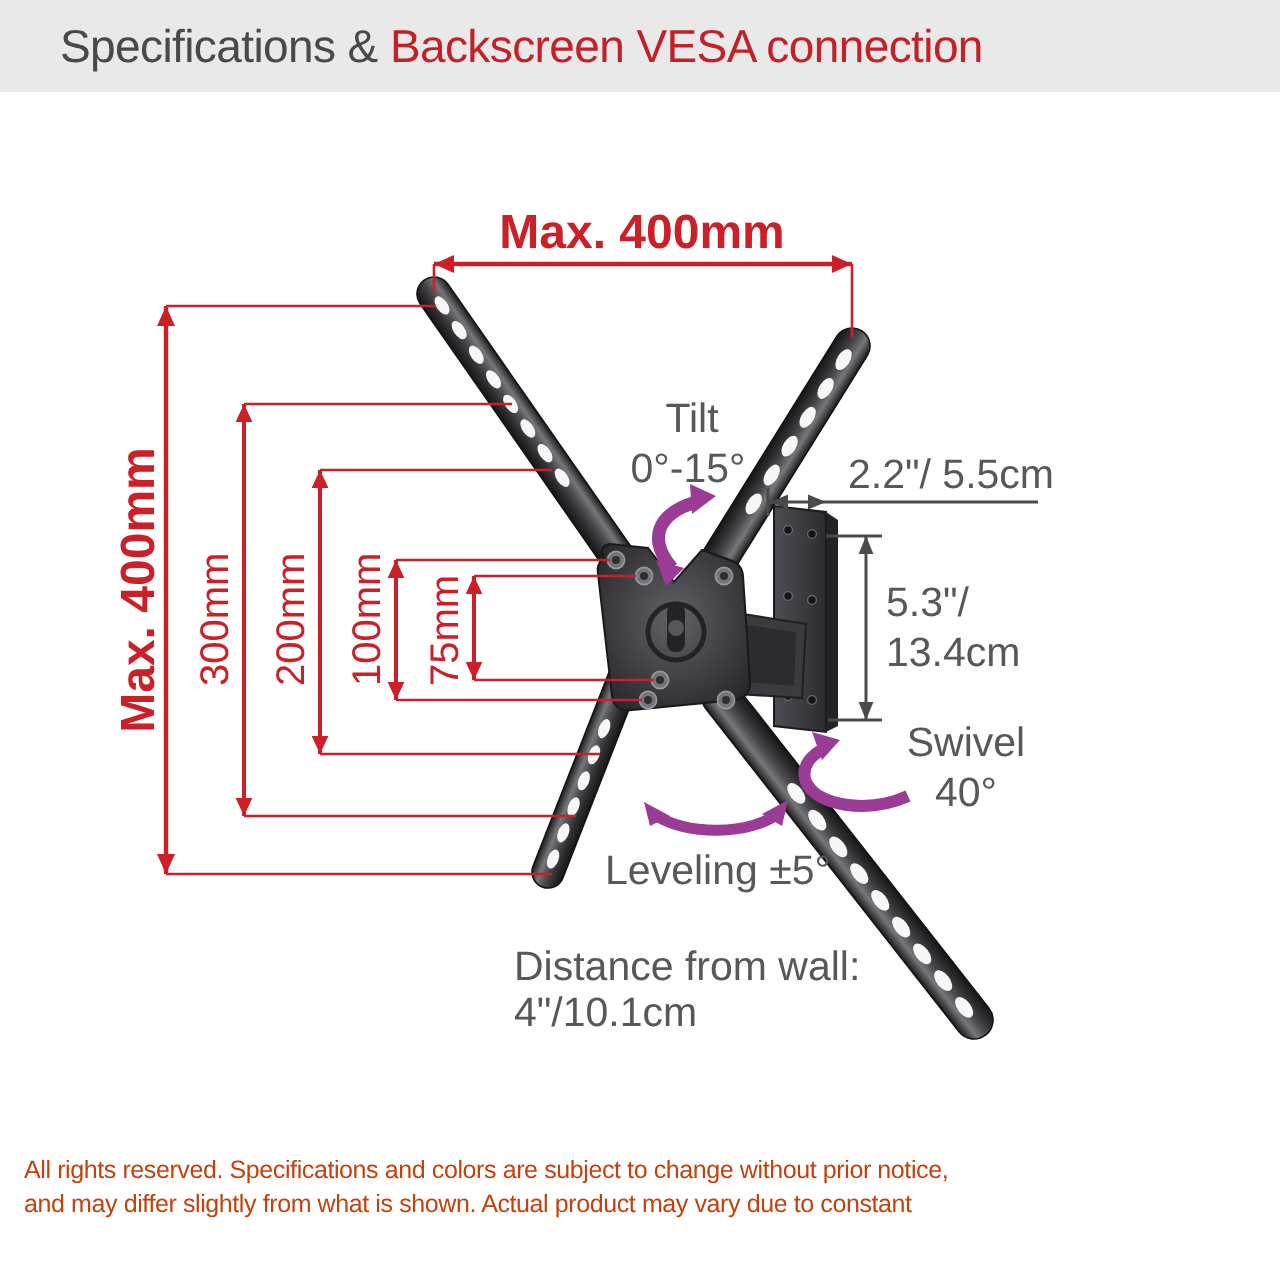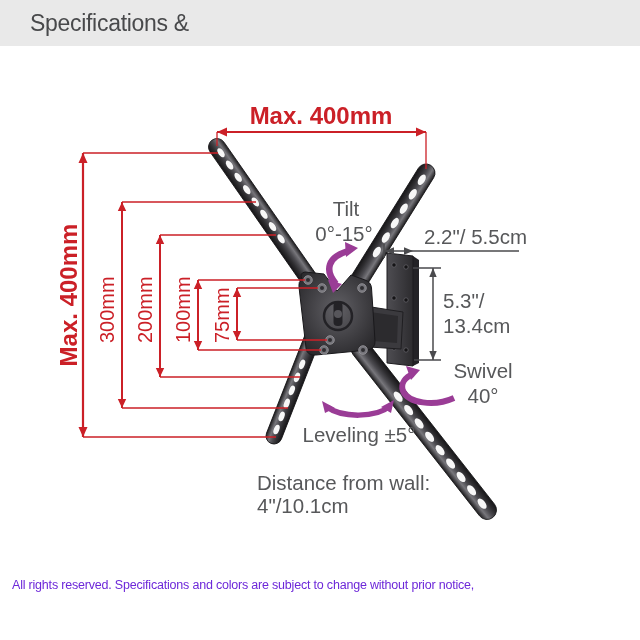--- a/index.html
+++ b/index.html
@@ -5,33 +5,33 @@
   html,body{margin:0;padding:0;background:#ffffff;}
   .page{position:relative;width:640px;height:640px;background:#ffffff;overflow:hidden;
         font-family:"Liberation Sans", sans-serif;text-decoration:underline;}
   .header{position:absolute;top:0;left:0;width:640px;height:46px;background:#e9e9e9;
           display:flex;align-items:center;padding-left:30px;box-sizing:border-box;
           font-size:23px;letter-spacing:-0.3px;white-space:pre;}
   .title-prefix{color:#48494b;}
   .title-highlight{color:#c32127;}
   .diagram{position:absolute;top:46px;left:0;}
   .footer{position:absolute;top:577px;left:12px;width:616px;
-          font-size:12.5px;line-height:16.5px;color:#6d28d9;letter-spacing:-0.2px;}
+          font-size:12.5px;line-height:16.5px;color:#c2410c;letter-spacing:-0.2px;}
   .footer span{display:block;}
   text{font-family:"Liberation Sans", sans-serif;}
   .redtxt{fill:#cb2027;}
   .graytxt{fill:#57585a;}
 </style>
 </head>
 <body>
 
 <div class="page">
 
   <div class="header">
-    <span class="title-prefix">Specifications &amp; </span>
+    <span class="title-prefix">Specifications &amp; </span><span class="title-highlight">Backscreen VESA connection</span>
   </div>
 
   <svg class="diagram" width="640" height="512" viewBox="0 0 640 512">
     <defs>
       <linearGradient id="armG" x1="0" y1="0" x2="0" y2="1">
         <stop offset="0%" stop-color="#1c1b1d"></stop>
         <stop offset="28%" stop-color="#77767b"></stop>
         <stop offset="52%" stop-color="#4b4a4f"></stop>
         <stop offset="75%" stop-color="#2e2d30"></stop>
         <stop offset="100%" stop-color="#161517"></stop>
@@ -243,15 +243,16 @@
     <text class="graytxt" x="443" y="287" font-size="20.5">13.4cm</text>
     <text class="graytxt" x="483" y="332" text-anchor="middle" font-size="20.5">Swivel</text>
     <text class="graytxt" x="483" y="357" text-anchor="middle" font-size="20.5">40°</text>
     <text class="graytxt" x="359" y="396" text-anchor="middle" font-size="20.5">Leveling ±5°</text>
     <text class="graytxt" x="257" y="444" font-size="20.5">Distance from wall:</text>
     <text class="graytxt" x="257" y="467" font-size="20.5">4"/10.1cm</text>
   </svg>
 
   <div class="footer">
     <span>All rights reserved. Specifications and colors are subject to change without prior notice,</span>
+    <span>and may differ slightly from what is shown. Actual product may vary due to constant</span>
   </div>
 
 </div>
 
 </body></html>

